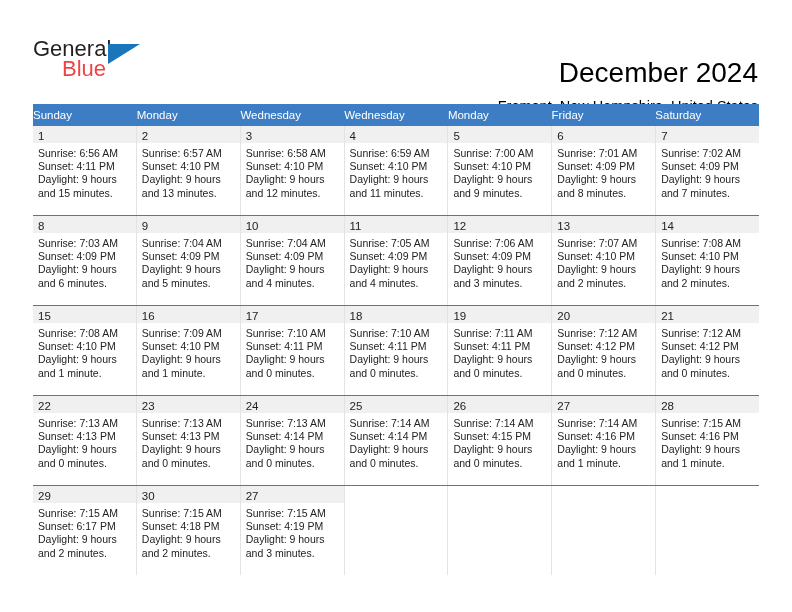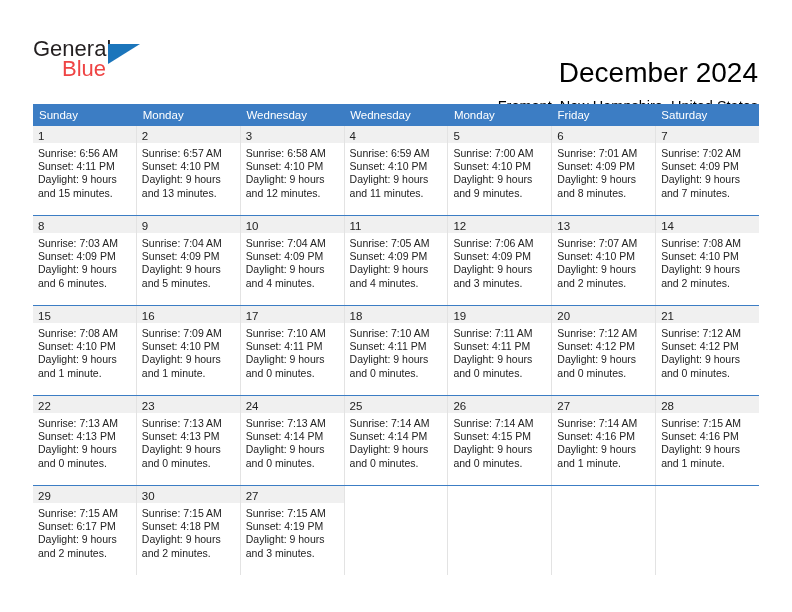--- a/index.html
+++ b/index.html
@@ -97,21 +97,20 @@
 
   .weekday-row {
     display: flex;
     width: 726px;
     height: 22px;
     background: #3c7dc4;
   }
   .weekday-cell {
     flex: 1 1 0;
     box-sizing: border-box;
-    padding-left: 6px;
     color: #ffffff;
     font-size: 11.5px;
     line-height: 22px;
     white-space: nowrap;
     overflow: hidden;
   }
 
   .week-row {
     display: flex;
     width: 726px;

